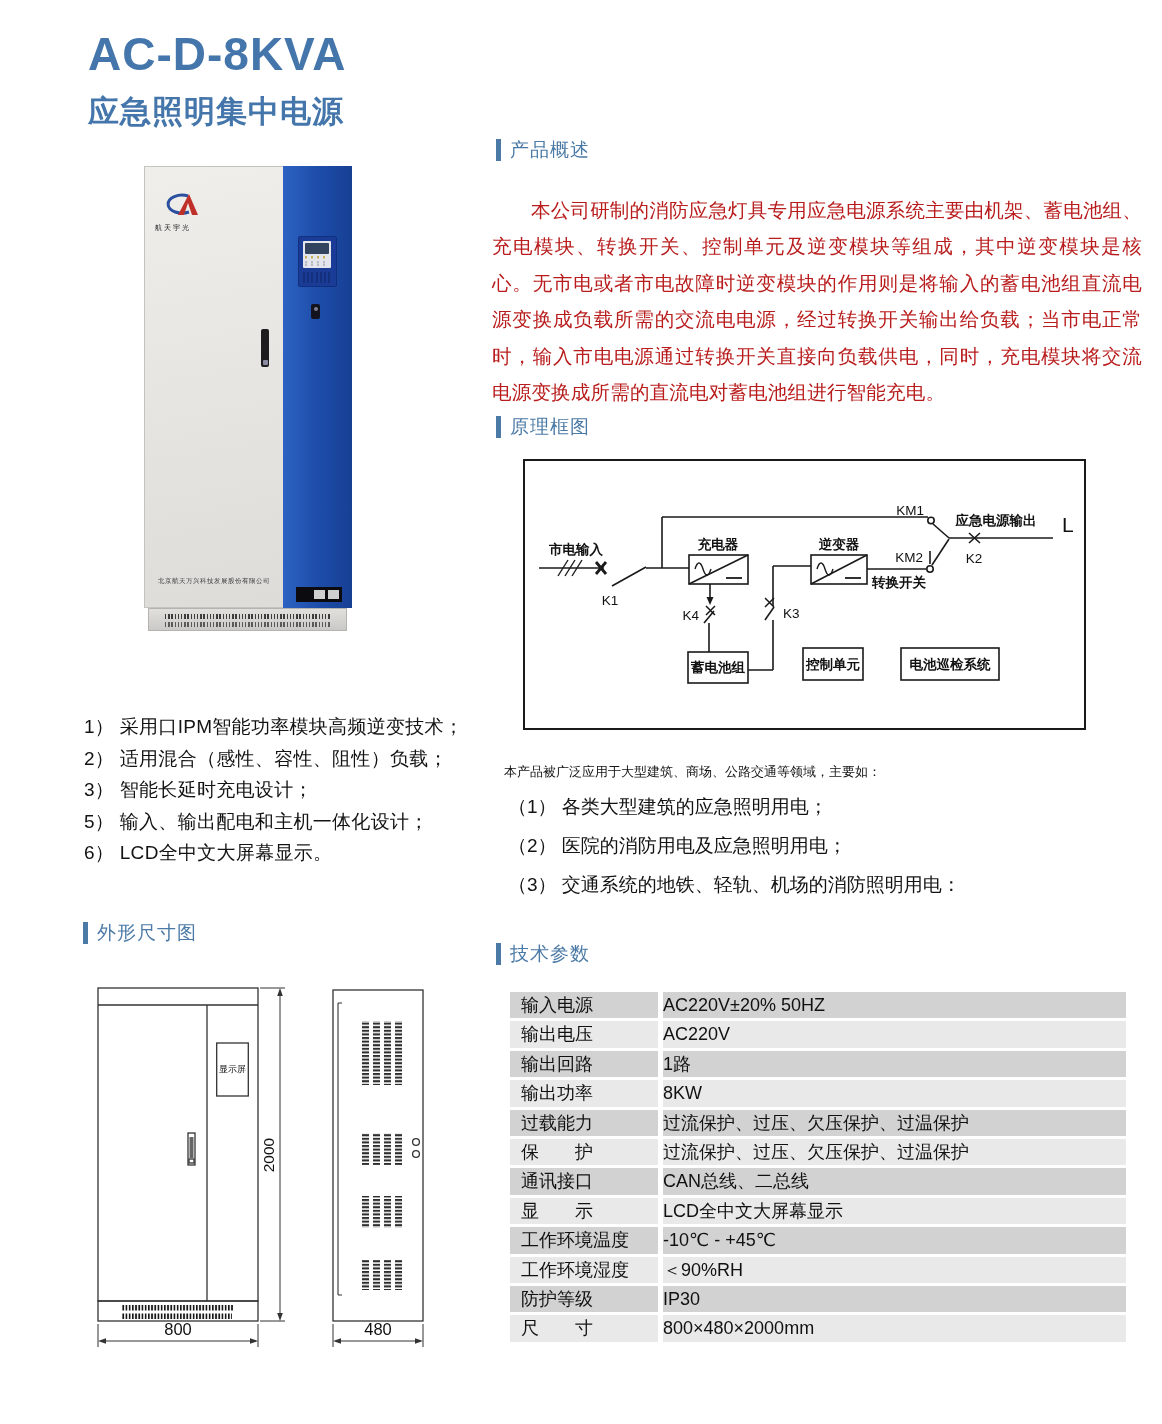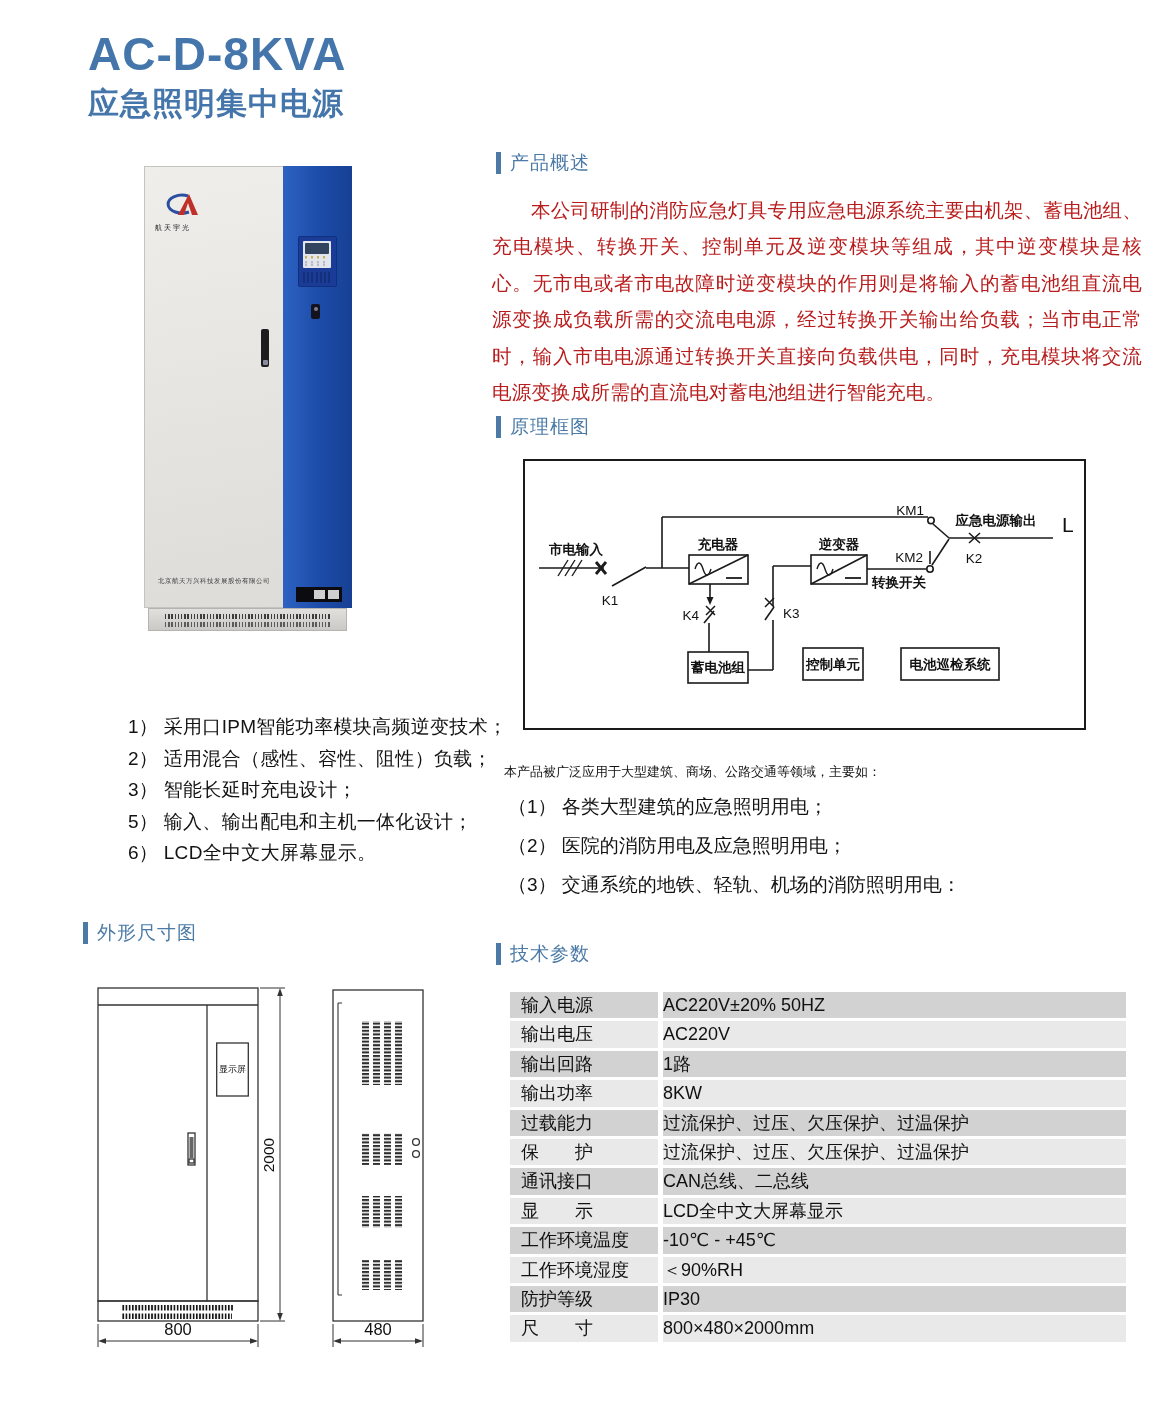--- a/index.html
+++ b/index.html
@@ -2,34 +2,34 @@
 <html><head>
 <meta charset="utf-8">
 <style>
   html,body{margin:0;padding:0;background:#fff;}
   #page{position:relative;width:1162px;height:1424px;background:#fff;overflow:hidden;
         font-family:"Liberation Sans","DejaVu Sans",sans-serif;color:#111;}
 
   
   .title-block{position:absolute;left:88px;top:30px;}
   .title-model{font-size:46px;font-weight:bold;color:#4576ab;letter-spacing:1px;line-height:1.05;}
-  .title-name{font-size:31px;font-weight:bold;color:#4576ab;margin-top:5px;letter-spacing:1px;}
+  .title-name{font-size:31px;font-weight:bold;color:#4576ab;margin-top:13px;letter-spacing:1px;}
 
   
   .sec{position:absolute;display:flex;align-items:center;height:26px;}
   .sec .bar{width:5px;height:22px;background:#4b7aa6;margin-right:9px;}
   .sec .sec-label{font-size:19px;color:#4b7aa6;letter-spacing:1px;}
 
   
   .overview-p{position:absolute;left:492px;top:192px;width:650px;font-size:19.5px;
               line-height:36.4px;text-align:justify;text-indent:2em;letter-spacing:0.2px;color:#b91c1c;}
 
   
   .features{position:absolute;left:84px;top:711px;}
-  .feat{font-size:19px;line-height:31.5px;color:#131313;letter-spacing:0.3px;margin-left:44px;}
+  .feat{font-size:19px;line-height:31.5px;color:#131313;letter-spacing:0.3px;}
   .apps{position:absolute;left:504px;top:757px;}
   .apps-intro{font-size:13px;line-height:30px;color:#131313;}
   .app-item{font-size:19px;line-height:39px;color:#131313;margin-left:4px;}
 
   
   .spec-table{position:absolute;left:510px;top:992px;width:616px;}
   .srow{display:flex;height:26.4px;margin-bottom:3px;}
   .srow .slbl{width:148px;margin-right:5px;font-size:18px;line-height:26.4px;padding-left:11px;box-sizing:border-box;}
   .srow .sval{flex:1;font-size:18px;line-height:26.4px;box-sizing:border-box;}
   .srow:nth-child(odd) .slbl,.srow:nth-child(odd) .sval{background:#d2d2d2;}
@@ -104,21 +104,21 @@
           <span></span>
           <span></span>
         </div>
     </div>
     <div class="ph-plinth">
       <div class="ph-vent1"></div>
       <div class="ph-vent2"></div>
     </div>
   </div>
 
-  <div class="sec" style="left:496px;top:150px;">
+  <div class="sec" style="left:496px;top:137px;">
     <span class="bar"></span>
     <span class="sec-label">产品概述</span>
   </div>
   <div class="overview-p">本公司研制的消防应急灯具专用应急电源系统主要由机架、蓄电池组、充电模块、转换开关、控制单元及逆变模块等组成，其中逆变模块是核心。无市电或者市电故障时逆变模块的作用则是将输入的蓄电池组直流电源变换成负载所需的交流电电源，经过转换开关输出给负载；当市电正常时，输入市电电源通过转换开关直接向负载供电，同时，充电模块将交流电源变换成所需的直流电对蓄电池组进行智能充电。</div>
 
   <div class="sec" style="left:496px;top:414px;">
     <span class="bar"></span>
     <span class="sec-label">原理框图</span>
   </div>
 

